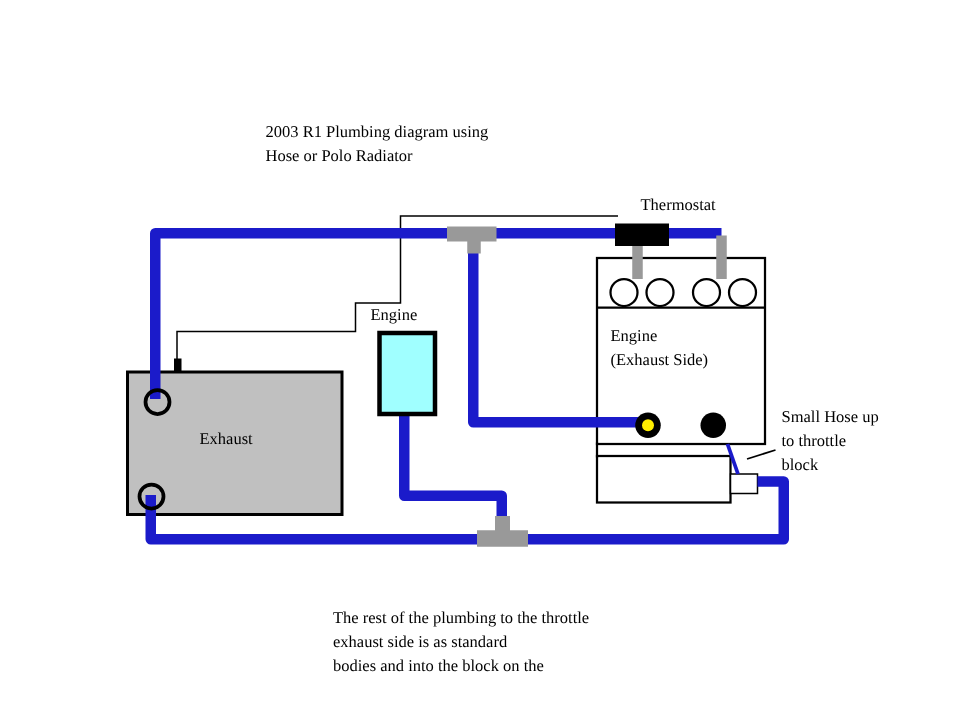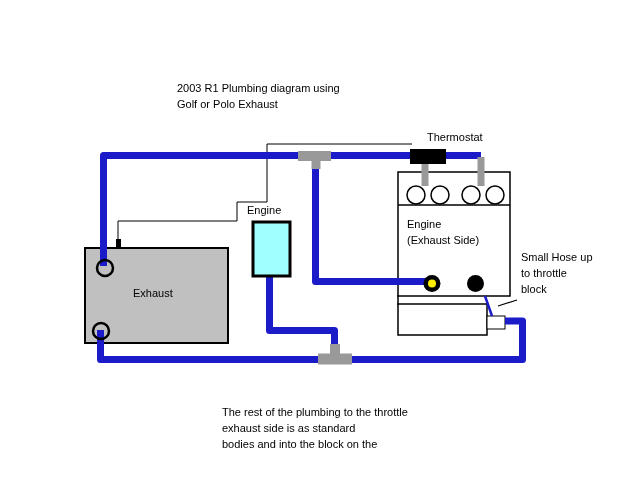--- a/index.html
+++ b/index.html
@@ -1,18 +1,18 @@
 <!DOCTYPE html>
 <html><head>
 <meta charset="utf-8">
 <style>
   html,body{margin:0;padding:0;background:#fff;}
   #stage{
     position:relative;width:640px;height:480px;background:var(--background,#fff);
-    font-family:Liberation Sans, sans-serif;color:#000;overflow:hidden;
+    font-family:Liberation Serif, serif;color:#000;overflow:hidden;
   }
   #diagram-svg{position:absolute;left:0;top:0;}
   .label{position:absolute;font-size:11px;line-height:16px;white-space:nowrap;}
   .pipe{fill:none;stroke:var(--hose-blue,#1b1bca);stroke-width:7;stroke-linejoin:round;stroke-linecap:butt;}
   .thin-hose{stroke:var(--hose-blue,#1b1bca);stroke-width:2.5;}
   .bleed{fill:none;stroke:#000;stroke-width:1;}
   .gray-part{fill:var(--connector-gray,#999);}
   .outline{stroke:#000;fill:#fff;}
 </style>
 </head>
@@ -62,35 +62,35 @@
     <rect class="gray-part" x="298" y="151" width="33" height="10"></rect>
     <rect class="gray-part" x="311.5" y="160" width="9" height="9"></rect>
     <rect class="gray-part" x="318" y="353.5" width="34" height="11"></rect>
     <rect class="gray-part" x="330" y="344" width="10" height="11"></rect>
 
     <rect x="253" y="222" width="37" height="54" fill="var(--header-cyan,#a0ffff)" stroke="#000" stroke-width="3"></rect>
   </svg>
 
   <div class="label" style="left:177px;top:80px;">
     <div>2003 R1 Plumbing diagram using</div>
-    <div>Golf or Polo Exhaust</div>
+    <div>Hose or Polo Radiator</div>
   </div>
 
   <div class="label" style="left:427px;top:129px;">Thermostat</div>
 
   <div class="label" style="left:247px;top:202px;">Engine</div>
 
   <div class="label" style="left:407px;top:216px;">
     <div>Engine</div>
     <div>(Exhaust Side)</div>
   </div>
 
   <div class="label" style="left:133px;top:285px;">Exhaust</div>
 
-  <div class="label" style="left:521px;top:249px;">
+  <div class="label" style="left:521px;top:270px;">
     <div>Small Hose up</div>
     <div>to throttle</div>
     <div>block</div>
   </div>
 
   <div class="label" style="left:178px;top:404px;margin-left:44px;">
     <div>The rest of the plumbing to the throttle</div>
     <div>exhaust side is as standard</div>
     <div>bodies and into the block on the</div>
   </div>

